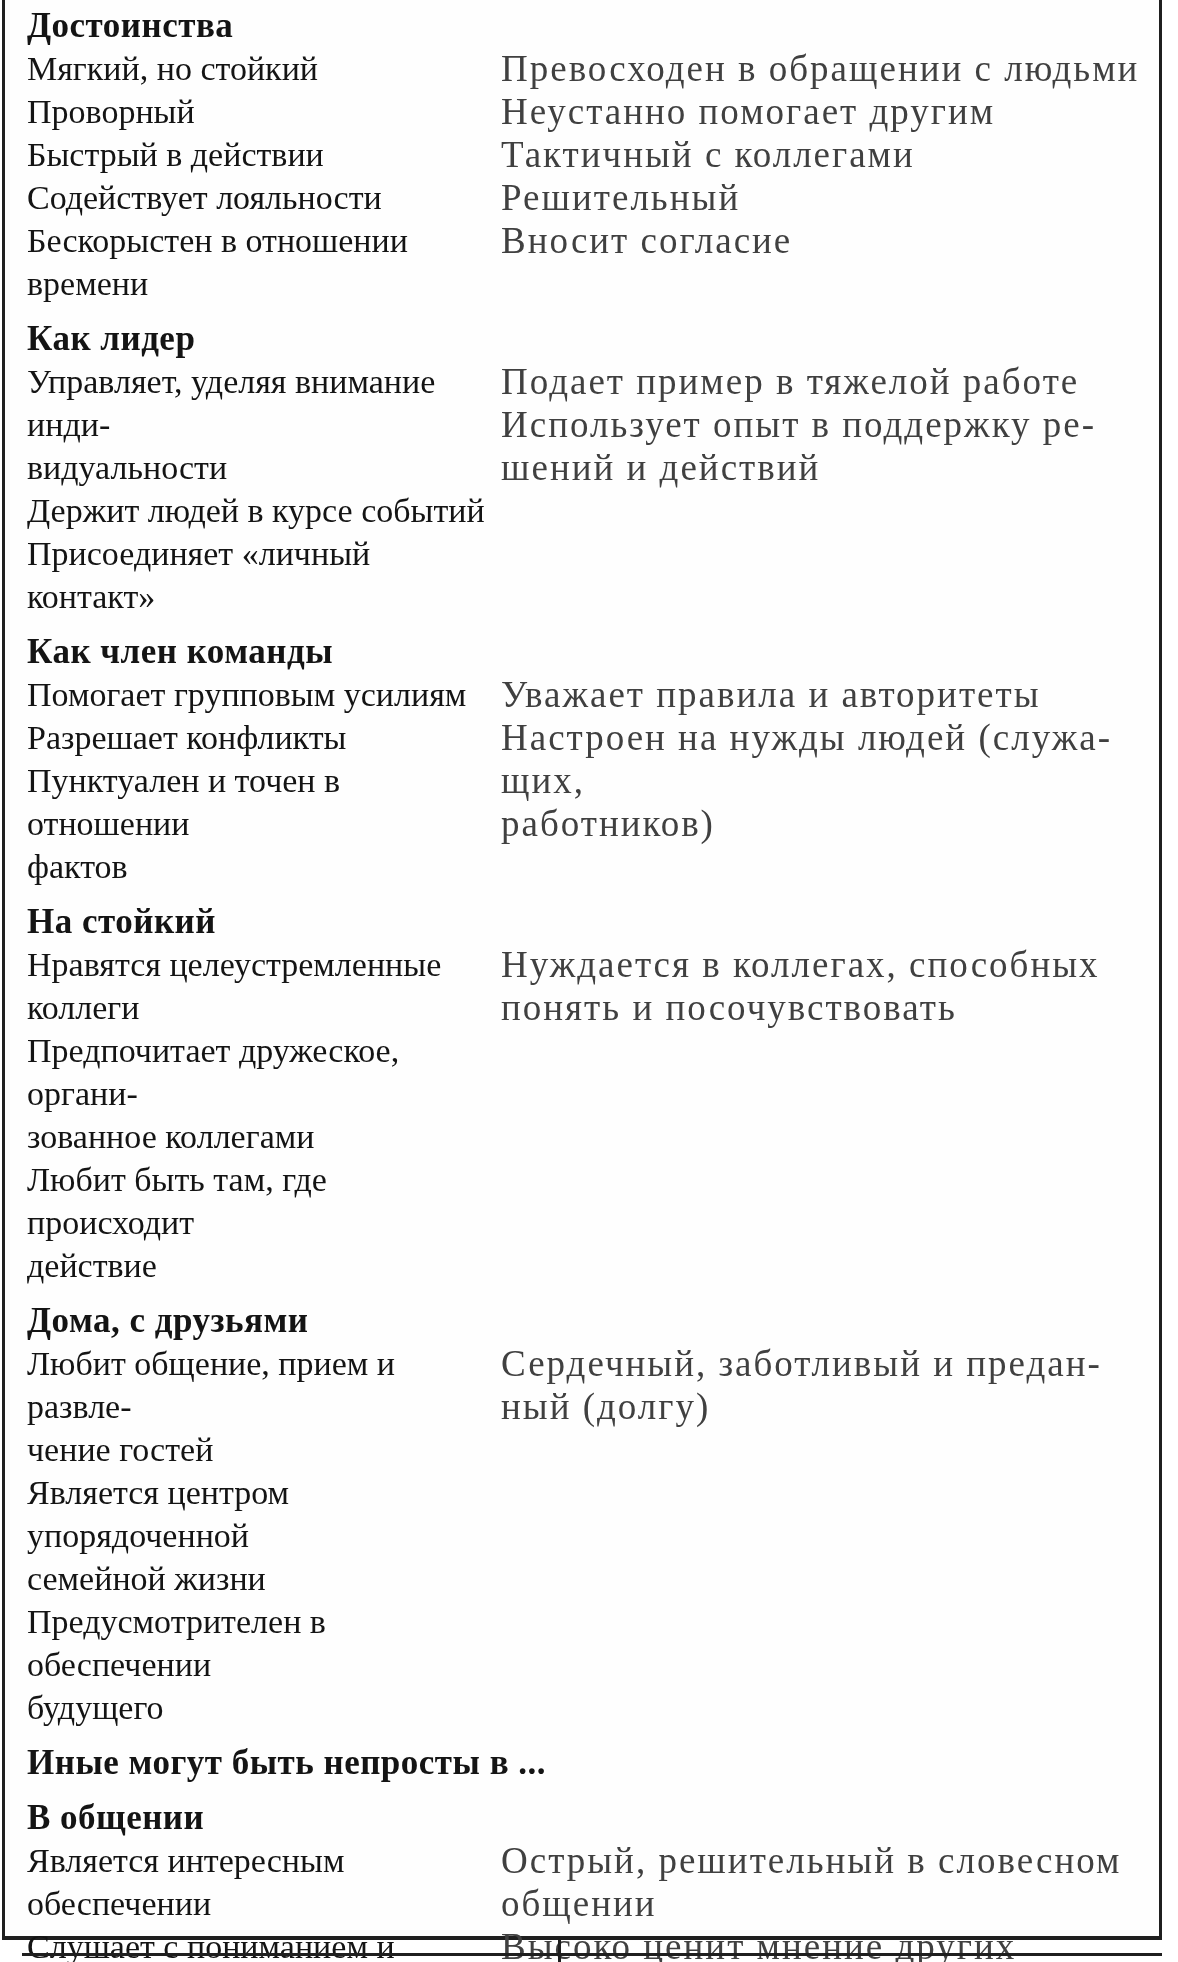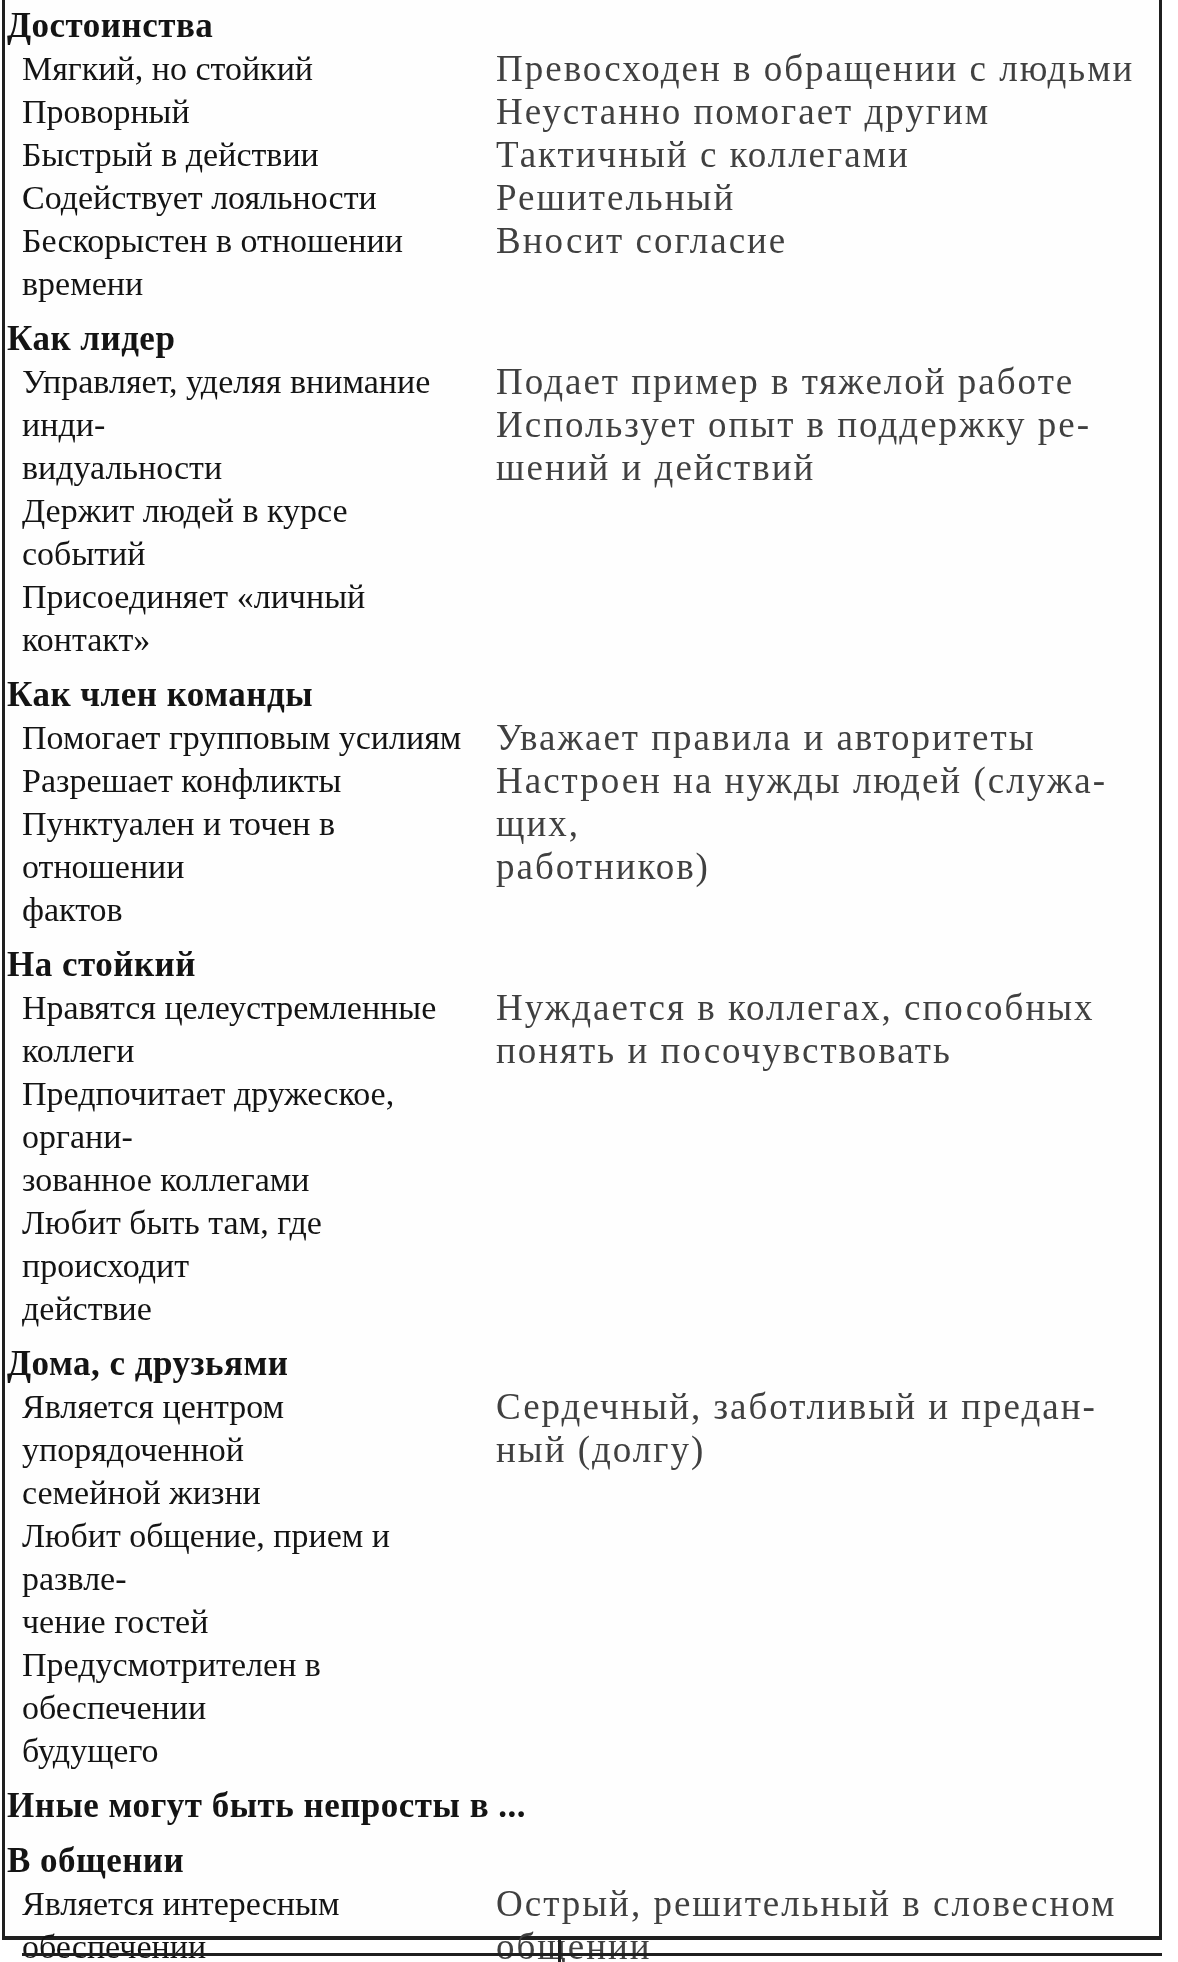--- a/index.html
+++ b/index.html
@@ -12,21 +12,21 @@
     overflow:hidden;
   }
   .frame{
     position:absolute;
     left:2px;top:0;
     width:1160px;height:1940px;
     box-sizing:border-box;
     border-left:3px solid #1f1f1f;
     border-right:3px solid #1f1f1f;
     border-bottom:4px solid #1f1f1f;
-    padding:4px 8px 0 2px;
+    padding:4px 8px 0 22px;
     background:#fefefe;
   }
   .section{margin-top:12px;}
   .section:first-child{margin-top:0;}
   .sec-header{
     font-weight:bold;
     font-size:35px;
     line-height:43px;
     letter-spacing:0.5px;
     white-space:nowrap;
@@ -34,21 +34,20 @@
   .cols{
     display:grid;
     grid-template-columns:464px 1fr;
     column-gap:10px;
     align-items:start;
   }
   .item{
     white-space:pre-line;
     font-size:34px;
     line-height:43px;
-    margin-left:15px;
   }
   .col-right .item{
     font-size:37px;
     letter-spacing:2px;
     color:#404040;
   }
   
   .tick-top{
     position:absolute;left:588px;top:0;width:3px;height:9px;background:#1f1f1f;
   }
@@ -131,24 +130,24 @@
           <div class="col-right">
             <div class="item">Нуждается в коллегах, способных
 понять и посочувствовать</div>
           </div>
         </div>
       </div>
       <div class="section">
         <div class="sec-header">Дома, с друзьями</div>
         <div class="cols">
           <div class="col-left">
+            <div class="item">Любит общение, прием и развле-
+чение гостей</div>
             <div class="item">Является центром упорядоченной
 семейной жизни</div>
-            <div class="item">Любит общение, прием и развле-
-чение гостей</div>
             <div class="item">Предусмотрителен в обеспечении
 будущего</div>
           </div>
           <div class="col-right">
             <div class="item">Сердечный, заботливый и предан-
 ный  (долгу)</div>
           </div>
         </div>
       </div>
       <div class="section">

